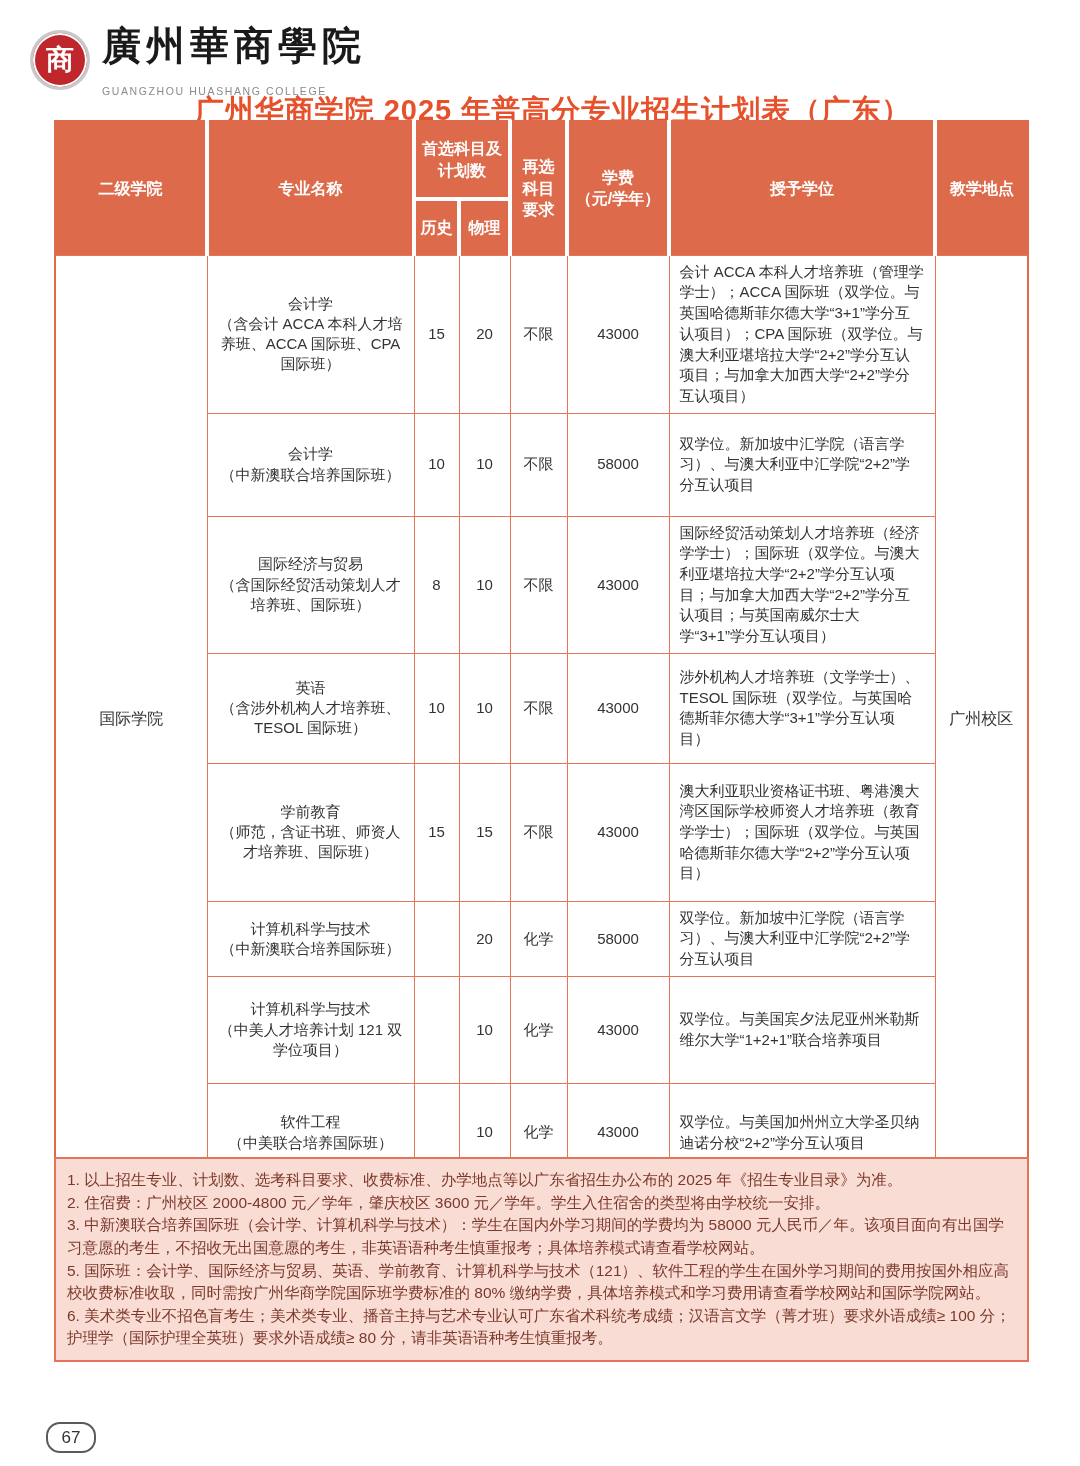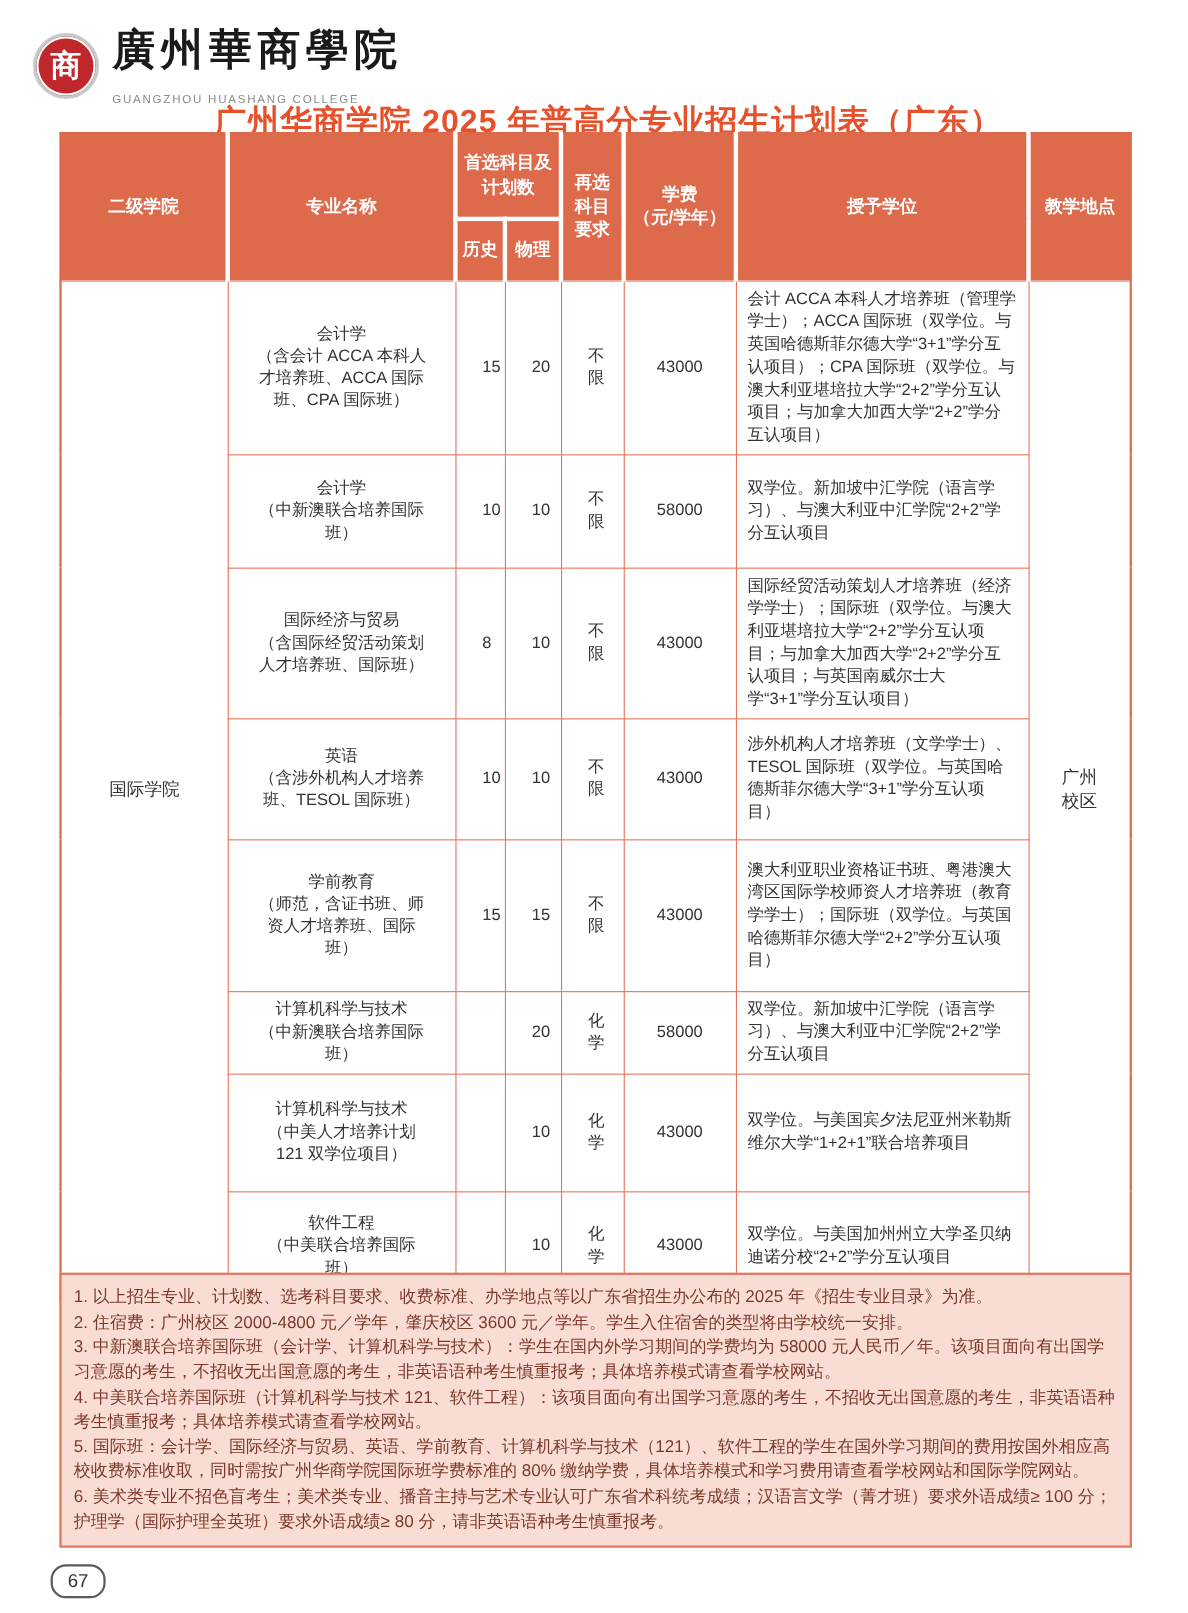--- a/index.html
+++ b/index.html
@@ -19,21 +19,21 @@
   .plan{position:absolute;top:120px;left:54px;width:973px;border-collapse:collapse;table-layout:fixed;
         border:2px solid #dc6a4b;}
   .plan col.c1{width:152px}.plan col.c2{width:207px}.plan col.c3{width:45px}.plan col.c4{width:51px}
   .plan col.c5{width:57px}.plan col.c6{width:102px}.plan col.c7{width:266px}.plan col.c8{width:93px}
   thead th{background:#dc6a4b;color:#fff;font-size:16px;font-weight:bold;text-align:center;
            border:4px solid #fff;border-bottom:none;padding:16px 2px;white-space:pre-line;line-height:1.35;}
   thead tr:first-child th{border-top:none;}
   thead tr:first-child th:first-child{border-left:none;}
   thead tr:first-child th:last-child{border-right:none;}
   tbody td{border:1px solid #e4755a;background:#fff;font-size:15px;vertical-align:middle;
-           padding:5px 24px;line-height:1.35;}
+           padding:5px 8px;line-height:1.35;}
   tbody td.center{text-align:center;}
   tbody td.major{text-align:center;white-space:pre-line;}
   tbody td.degree{text-align:left;line-height:1.38;padding:6px 10px;}
   tbody td.college,tbody td.location{text-align:center;font-size:16px;}
   tbody tr:nth-child(1){height:157px}
   tbody tr:nth-child(2){height:103px}
   tbody tr:nth-child(3){height:135px}
   tbody tr:nth-child(4){height:110px}
   tbody tr:nth-child(5){height:138px}
   tbody tr:nth-child(6){height:75px}
@@ -170,21 +170,20 @@
           <td class="center">43000</td>
           <td class="degree">双学位。与美国加州州立大学圣贝纳迪诺分校“2+2”学分互认项目</td>
         </tr>
       </tbody>
   </table>
 
   <div class="notes">
       <p>1. 以上招生专业、计划数、选考科目要求、收费标准、办学地点等以广东省招生办公布的 2025 年《招生专业目录》为准。</p>
       <p>2. 住宿费：广州校区 2000-4800 元／学年，肇庆校区 3600 元／学年。学生入住宿舍的类型将由学校统一安排。</p>
       <p>3. 中新澳联合培养国际班（会计学、计算机科学与技术）：学生在国内外学习期间的学费均为 58000 元人民币／年。该项目面向有出国学习意愿的考生，不招收无出国意愿的考生，非英语语种考生慎重报考；具体培养模式请查看学校网站。</p>
-      <p>4. 中美联合培养国际班（计算机科学与技术 121、软件工程）：该项目面向有出国学习意愿的考生，不招收无出国意愿的考生，非英语语种考生慎重报考；具体培养模式请查看学校网站。</p>
       <p>5. 国际班：会计学、国际经济与贸易、英语、学前教育、计算机科学与技术（121）、软件工程的学生在国外学习期间的费用按国外相应高校收费标准收取，同时需按广州华商学院国际班学费标准的 80% 缴纳学费，具体培养模式和学习费用请查看学校网站和国际学院网站。</p>
       <p>6. 美术类专业不招色盲考生；美术类专业、播音主持与艺术专业认可广东省术科统考成绩；汉语言文学（菁才班）要求外语成绩≥ 100 分；护理学（国际护理全英班）要求外语成绩≥ 80 分，请非英语语种考生慎重报考。</p>
     </div>
 
   <div class="page-num">
     <span>67</span>
   </div>
 
 </div>
 

